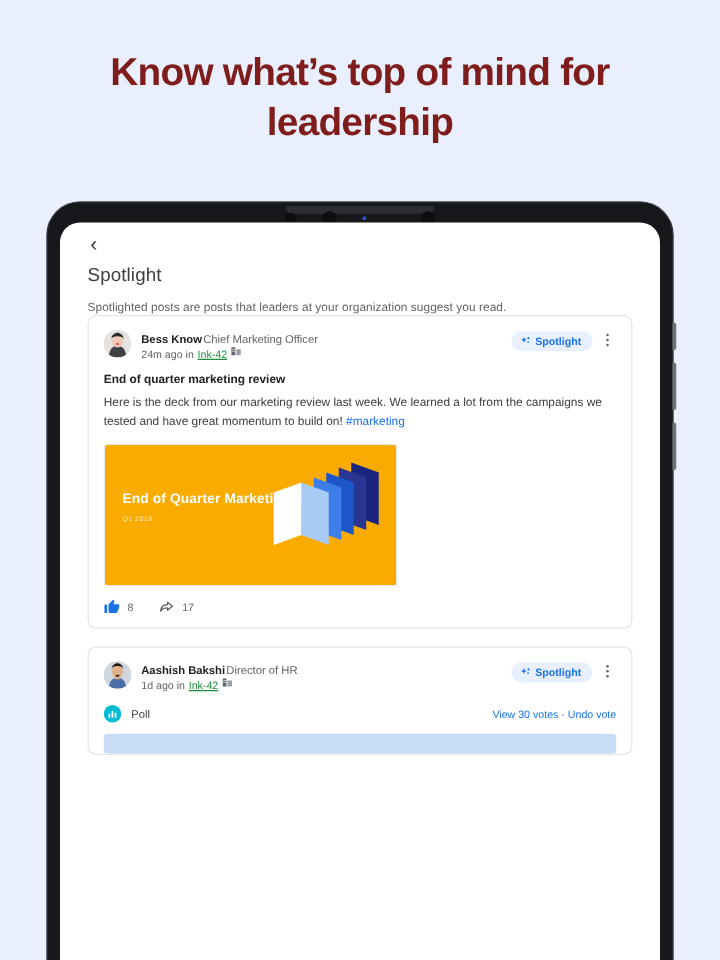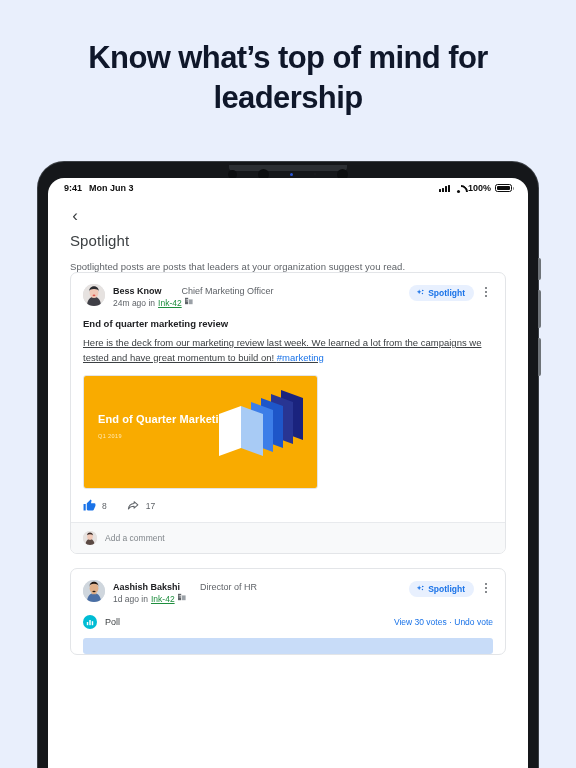--- a/index.html
+++ b/index.html
@@ -10,21 +10,21 @@
     background: #e9effc;
   }
 
   
   .hero {
     width: 576px;
     padding: 38px 44px 0 44px;
     text-align: center;
   }
   .hero-title {
-    color: #0f172a;
+    color: #7f1d1d;
     font-size: 31px;
     font-weight: bold;
     line-height: 1.28;
     letter-spacing: -0.6px;
   }
 
   
   .device-wrap {
     position: absolute;
     left: 0; top: 162px;
@@ -149,21 +149,21 @@
   .post-head { display: flex; align-items: flex-start; }
   .avatar {
     width: 22px; height: 22px; border-radius: 50%;
     flex: none; margin-right: 8px; overflow: hidden;
     background: #d9dde3;
   }
   .avatar svg { display:block; width:100%; height:100%; }
   .who { flex: 1 1 auto; min-width: 0; padding-top: 1px; }
   .who-line1 { font-size: 9px; line-height: 12px; white-space: nowrap; }
   .who-name { font-weight: bold; color: #202124; }
-  .who-role { color: #5f6368; margin-left: 20px; }
+  .who-role { color: #5f6368; margin-left: 1px; }
   .who-line2 { font-size: 8.5px; line-height: 12px; color: #5f6368; display:flex; align-items:flex-start; gap:3px; }
   .space-link { color: #1e8e3e; text-decoration: underline; }
   .space-ic { width: 8px; height: 8px; display:inline-block; }
 
   .spot-pill {
     display: inline-flex; align-items: center; gap: 3px;
     background: #e8f0fe; color: #1a73e8;
     border-radius: 11px; padding: 3px 9px 3px 7px;
     font-size: 8.5px; font-weight: bold;
     flex: none; margin-top: 1px; cursor: pointer;
@@ -173,21 +173,21 @@
     width: 14px; flex: none; margin-left: 5px; margin-top: 3px;
     display:flex; flex-direction:column; align-items:center; gap:2px; cursor:pointer;
   }
   .kebab i { width: 2px; height: 2px; border-radius: 50%; background: #5f6368; display:block; }
 
   .post-title {
     font-size: 9.5px; font-weight: bold; color: #202124;
     margin: 9px 0 7px 0;
   }
   .post-text {
-    font-size: 9.5px; color: #3c4043; line-height: 1.55; text-decoration: underline;
+    font-size: 9.5px; color: #3c4043; line-height: 1.55;
   }
   .hash { color: #1a73e8; }
 
   
   .attach {
     margin: 10px 0 0 0;
     width: 235px;
     border: 1px solid #e3e5e8;
     border-radius: 3px;
     overflow: hidden;
@@ -269,39 +269,20 @@
       <span class="dot c"></span>
       <span class="dot d"></span>
       <span class="dot e"></span>
     </div>
     <div class="device-side-btn sb1"></div>
     <div class="device-side-btn sb2"></div>
     <div class="device-side-btn sb3"></div>
 
     <div class="screen">
 
-      <div class="statusbar">
-        <div class="sb-left">
-          <span>9:41</span>
-          <span>Mon Jun 3</span>
-        </div>
-        <div class="sb-right">
-          <span class="sig">
-              <i></i>
-              <i></i>
-              <i></i>
-              <i></i>
-            </span>
-          <span class="wifi"></span>
-          <span>100%</span>
-          <span class="batt">
-              <i></i>
-            </span>
-        </div>
-      </div>
 
       <div class="navbar">
         <div class="back-ic">‹</div>
       </div>
 
       <div class="content">
         <div class="page-title">Spotlight</div>
         <div class="page-sub">Spotlighted posts are posts that leaders at your organization suggest you read.</div>
 
         <div class="card">
@@ -377,31 +358,20 @@
               <span class="react-n">8</span>
             </div>
             <div class="react-btn">
               <svg width="14" height="13" viewBox="0 0 24 24">
                 <path d="M14 5l7 6-7 6v-3.5c-5.5 0-8.5 1.6-10.5 5 .5-5.5 3.5-9.5 10.5-10V5z" fill="none" stroke="#5f6368" stroke-width="1.9" stroke-linejoin="round"></path>
               </svg>
               <span class="react-n">17</span>
             </div>
           </div>
 
-          <div class="comment-row">
-            <span class="comment-av">
-              <svg viewBox="0 0 40 40">
-                <rect width="40" height="40" fill="#e6e2e0"></rect>
-                <path d="M20 23c7 0 12 5 13 17H7c1-12 6-17 13-17z" fill="#5b4a44"></path>
-                <ellipse cx="20" cy="16" rx="8" ry="9.5" fill="#f0c9b8"></ellipse>
-                <path d="M11 14c0-7 5-10 9-10s9 3 9 10c0-3-3-5-9-5s-9 2-9 5z" fill="#3b2b27"></path>
-              </svg>
-            </span>
-            <span class="comment-ph">Add a comment</span>
-          </div>
         </div>
 
         <div class="card">
           <div class="card-body" style="padding-bottom:0">
             <div class="post-head">
               <div class="avatar">
                 <svg viewBox="0 0 40 40">
                   <rect width="40" height="40" fill="#cfd6dd"></rect>
                   <path d="M20 24c7 0 12 4.5 13 16H7c1-11.5 6-16 13-16z" fill="#4a6fa5"></path>
                   <path d="M16 21h8v5h-8z" fill="#d9a982"></path>

